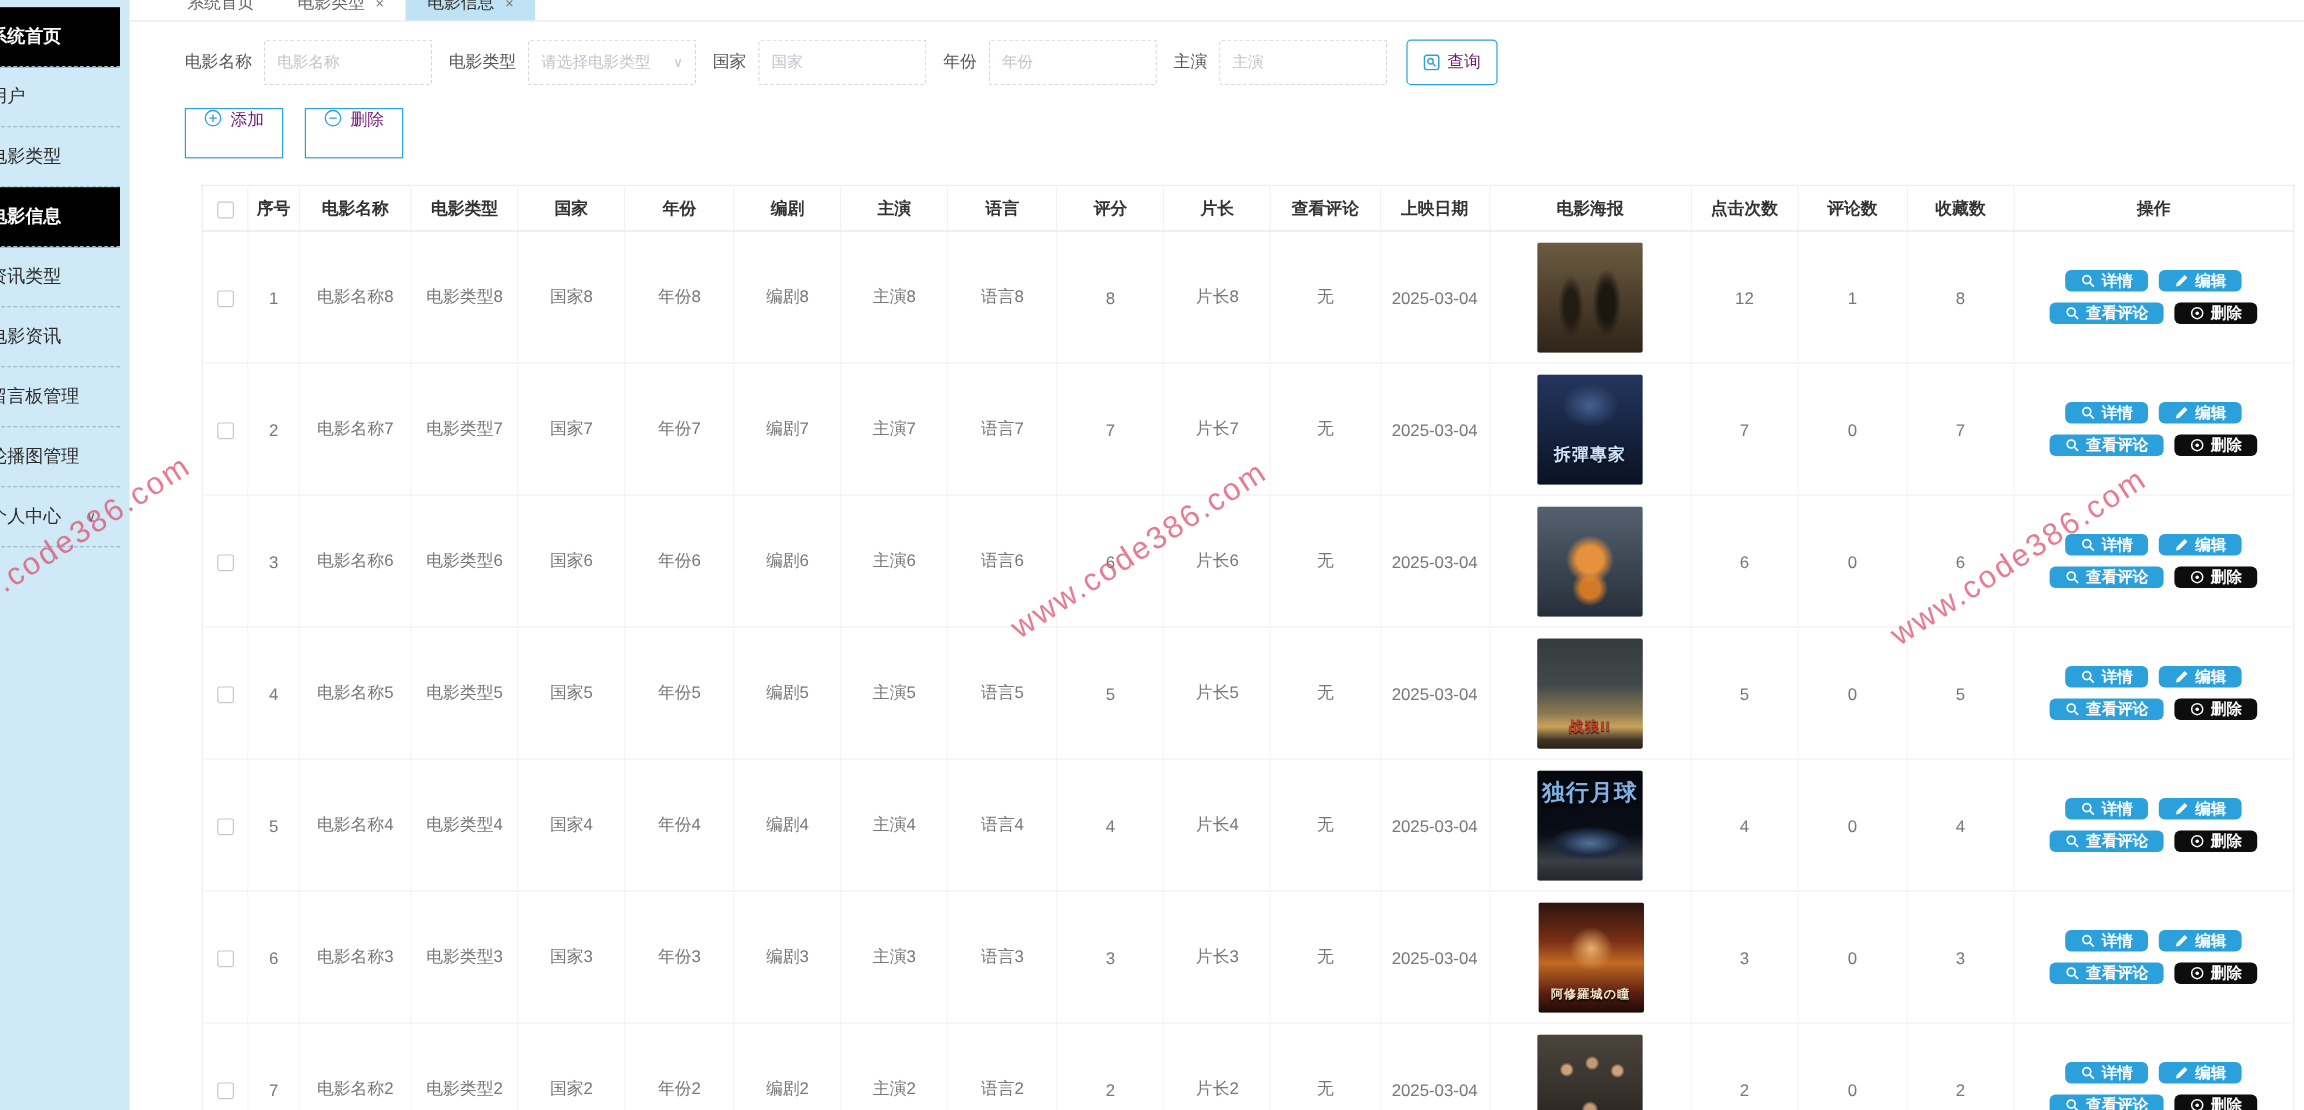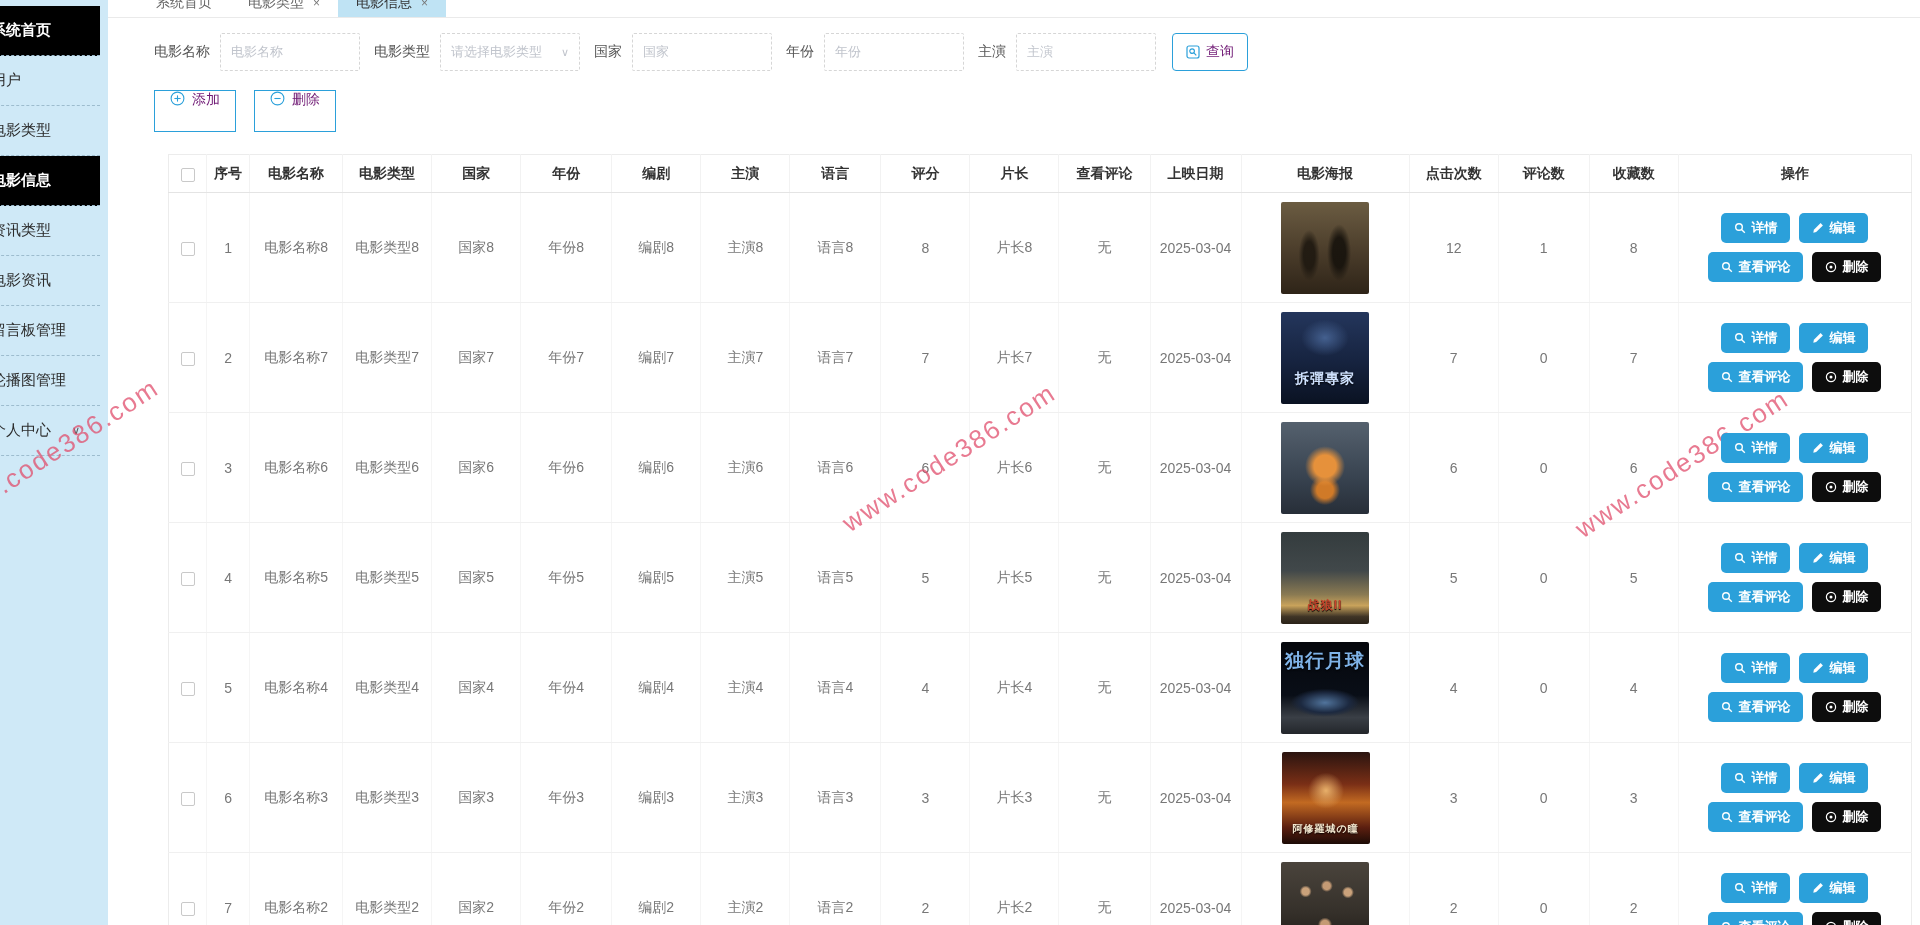--- a/index.html
+++ b/index.html
@@ -88,21 +88,21 @@
     radial-gradient(circle 6px at 28% 32%, #caa27b 60%, rgba(202,162,123,0) 100%),
     radial-gradient(circle 6px at 52% 26%, #c49a74 60%, rgba(196,154,116,0) 100%),
     radial-gradient(circle 6px at 76% 33%, #caa27b 60%, rgba(202,162,123,0) 100%),
     radial-gradient(circle 7px at 50% 68%, #c49a74 60%, rgba(196,154,116,0) 100%),
     linear-gradient(180deg,#4a443c 0%,#35302a 55%,#191613 100%); }
 
   
   .acts { display:flex; flex-direction:column; gap:9px; align-items:center; }
   .aline { display:flex; gap:9px; justify-content:center; }
   .abtn { position:relative; z-index:40; display:inline-flex; align-items:center;
-    gap:5px; height:30px; padding:0 13px; border:none; border-radius:5px;
+    gap:5px; height:18px; padding:0 13px; border:none; border-radius:5px;
     background:#2ba0da; color:#fff; font-size:13px; font-weight:bold; cursor:pointer; }
   .abtn.dark { background:#0d0d0d; }
 
   
   .wm { position:absolute; z-index:30; font-size:26px; letter-spacing:2px;
     color:rgba(224,77,108,0.75); transform:rotate(-33deg); transform-origin:0 50%;
     white-space:nowrap; pointer-events:none; }
   .wm1 { left:-52px; top:505px; }
   .wm2 { left:845px;  top:510px; }
   .wm3 { left:1578px; top:516px; }

